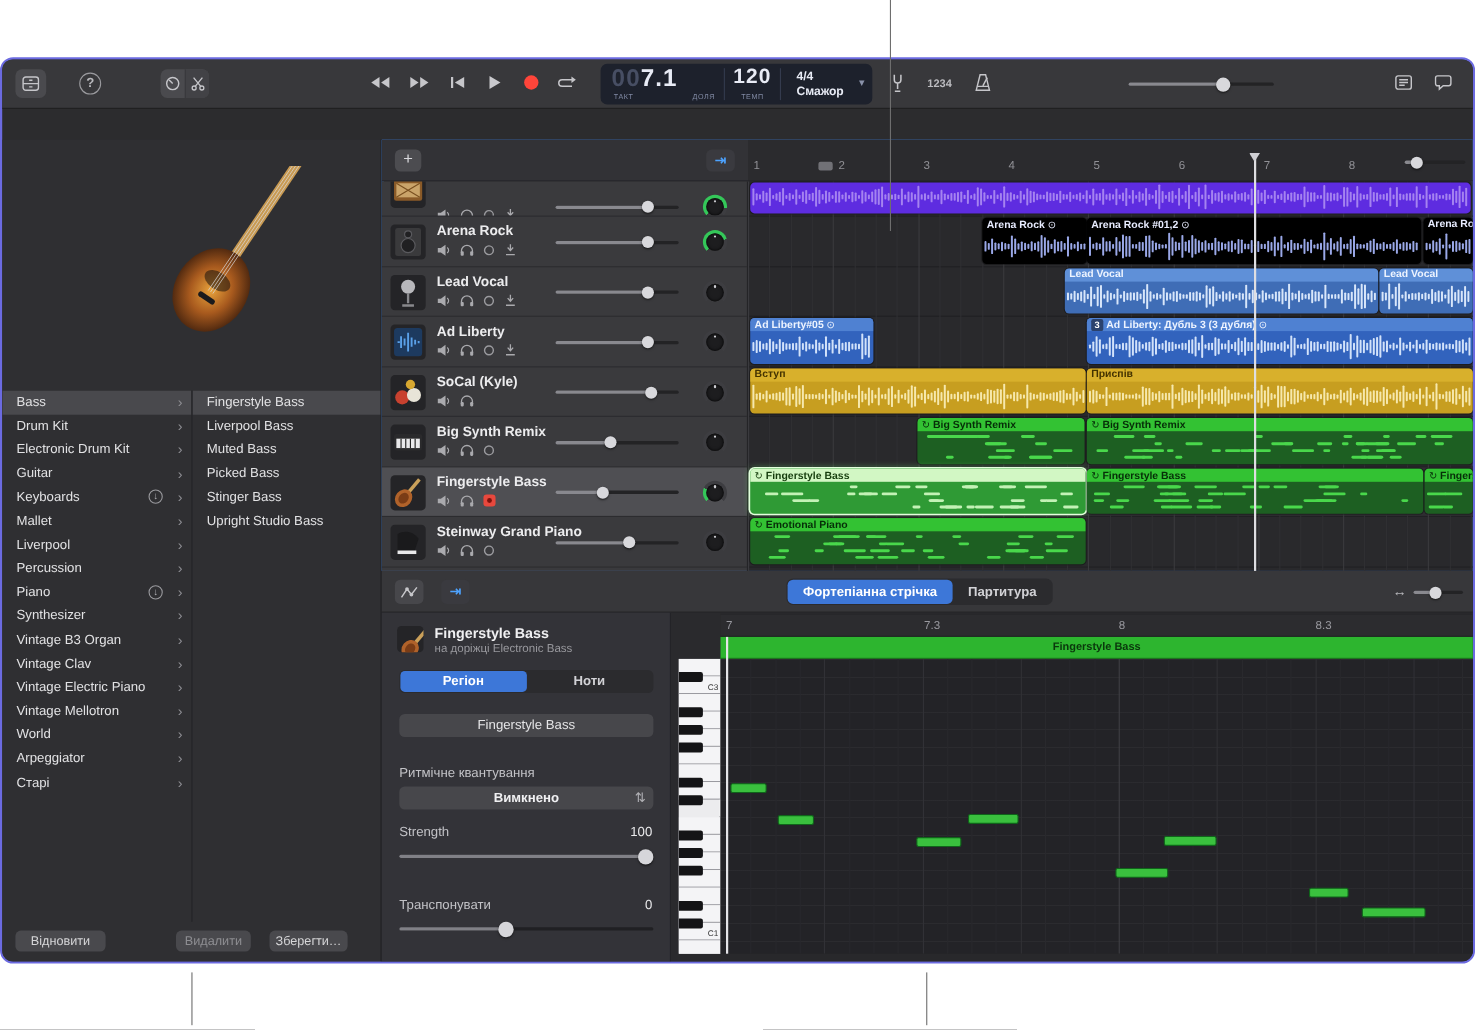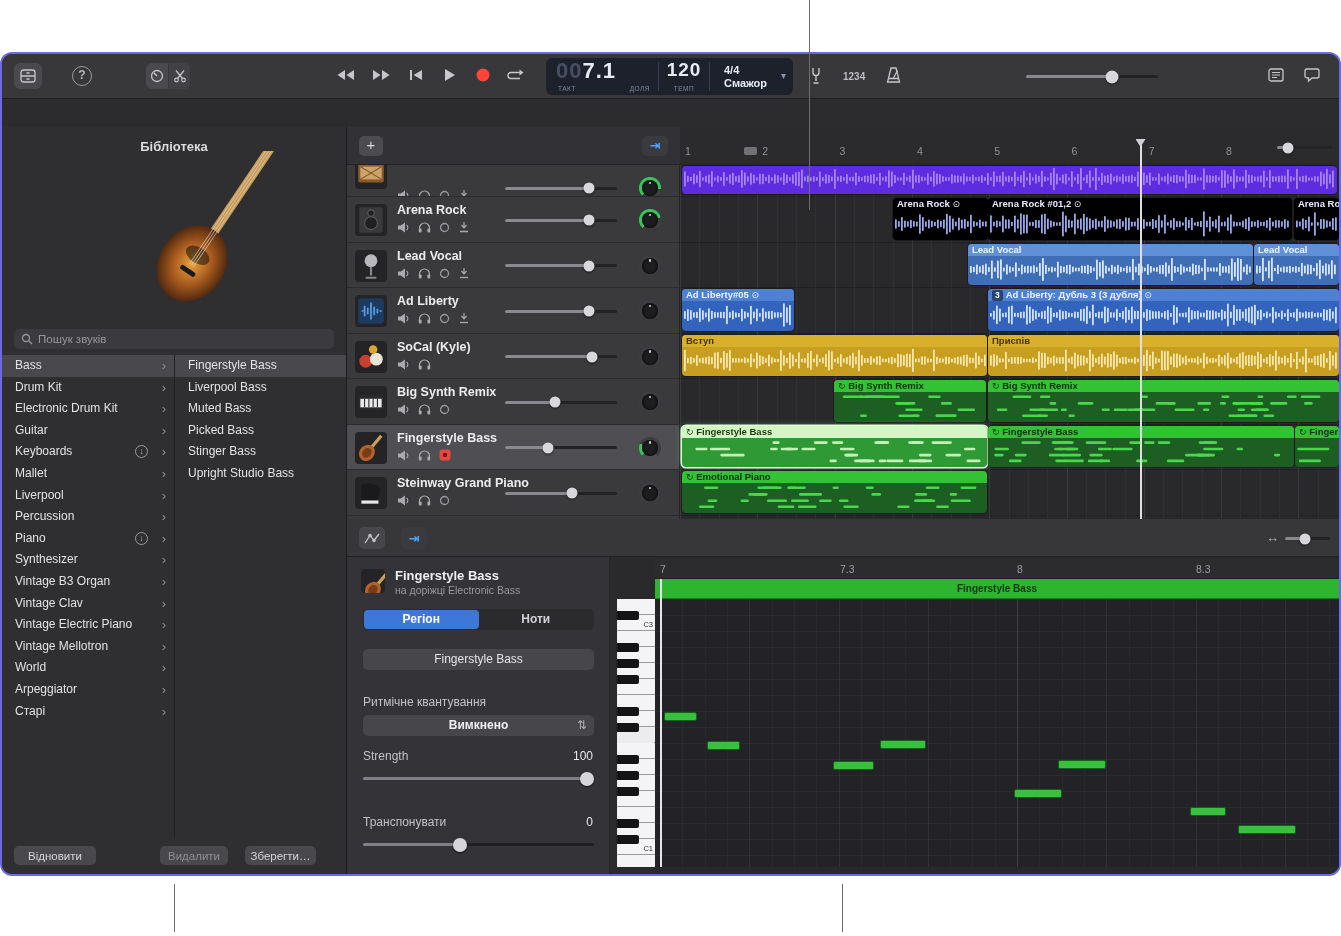--- a/index.html
+++ b/index.html
@@ -246,47 +246,37 @@
           </svg>
         </span>
       <span class="tbtn" style="left:1302px;top:14px">
           <svg width="16" height="15" viewBox="0 0 16 15">
             <path d="M3 1 h10 a2 2 0 0 1 2 2 v5 a2 2 0 0 1 -2 2 H8 l-3.5 3 v-3 H3 a2 2 0 0 1 -2 -2 V3 a2 2 0 0 1 2 -2 Z" fill="none" stroke="#c6c6ca" stroke-width="1.3"></path>
           </svg>
         </span>
     </div>
 
     <div class="library">
-      <div class="lib-title">Бібліотека</div>
       <svg class="lib-guitar" width="180" height="172" viewBox="0 0 180 172">
         <defs>
             <radialGradient id="sb" cx="50%" cy="50%" r="62%">
           <stop offset="0%" stop-color="#e8a33c"></stop>
               <stop offset="45%" stop-color="#a85a1e"></stop>
               <stop offset="100%" stop-color="#241008"></stop>
         </radialGradient>
           </defs>
         <g transform="rotate(34 90 86)">
           <rect x="86" y="-26" width="9" height="122" fill="#c89a52"></rect>
           <rect x="83.5" y="-44" width="14" height="20" rx="3" fill="#1c1c1e"></rect>
           <ellipse cx="90" cy="118" rx="33" ry="40" fill="url(#sb)"></ellipse>
           <ellipse cx="90" cy="108" rx="13" ry="8" fill="#15100c" opacity="0.55"></ellipse>
           <rect x="82" y="124" width="17" height="5" rx="2" fill="#1a1a1c"></rect>
           <path d="M88 -22 V120 M90.5 -22 V120 M93 -22 V120" stroke="#d8d8da" stroke-width="0.6"></path>
         </g>
       </svg>
-      <div class="search">
-        <span style="display:flex">
-            <svg width="12" height="12" viewBox="0 0 12 12">
-              <circle cx="5" cy="5" r="3.5" fill="none" stroke="#96969b" stroke-width="1.3"></circle>
-              <path d="M7.8 7.8 L11 11" stroke="#96969b" stroke-width="1.3"></path>
-            </svg>
-          </span>
-        <span>Пошук звуків</span>
-      </div>
       <div class="lib-lists">
         <div class="lib-col cats" id="lib-cats">
             <div class="lrow sel"><span>Bass</span><span class="chev">›</span></div>
             <div class="lrow"><span>Drum Kit</span><span class="chev">›</span></div>
             <div class="lrow"><span>Electronic Drum Kit</span><span class="chev">›</span></div>
             <div class="lrow"><span>Guitar</span><span class="chev">›</span></div>
             <div class="lrow"><span>Keyboards</span><span class="dl">↓</span><span class="chev">›</span></div>
             <div class="lrow"><span>Mallet</span><span class="chev">›</span></div>
             <div class="lrow"><span>Liverpool</span><span class="chev">›</span></div>
             <div class="lrow"><span>Percussion</span><span class="chev">›</span></div>
@@ -1788,20 +1778,24 @@
       <div class="editor">
         <div class="eheader">
           <span class="ebtn" style="left:12px">
               <svg width="16" height="13" viewBox="0 0 16 13">
                 <path d="M1 11 6 3.5 10 8.5 15 2" fill="none" stroke="#c6c6ca" stroke-width="1.3"></path>
                 <circle cx="6" cy="3.5" r="1.7" fill="#c6c6ca"></circle>
                 <circle cx="10" cy="8.5" r="1.7" fill="#c6c6ca"></circle>
               </svg>
             </span>
           <span class="ebtn blue" style="left:54px">⇥</span>
+          <div class="etabs">
+            <span class="etab sel">Фортепіанна стрічка</span>
+            <span class="etab">Партитура</span>
+          </div>
           <span class="eresize">↔</span>
           <div class="vslider" style="left:938px;top:18px;width:45px">
             <div class="fill" id="ez-fill" style="width: 45%;"></div>
               <div class="knob" id="ez-knob" style="left: 45%; width: 11px; height: 11px;"></div>
           </div>
         </div>
 
         <div class="inspector">
           <span class="einfo-icon" id="einfo-icon"><svg width="32" height="32" viewBox="0 0 30 30">
                 <g transform="rotate(40 15 15)">

